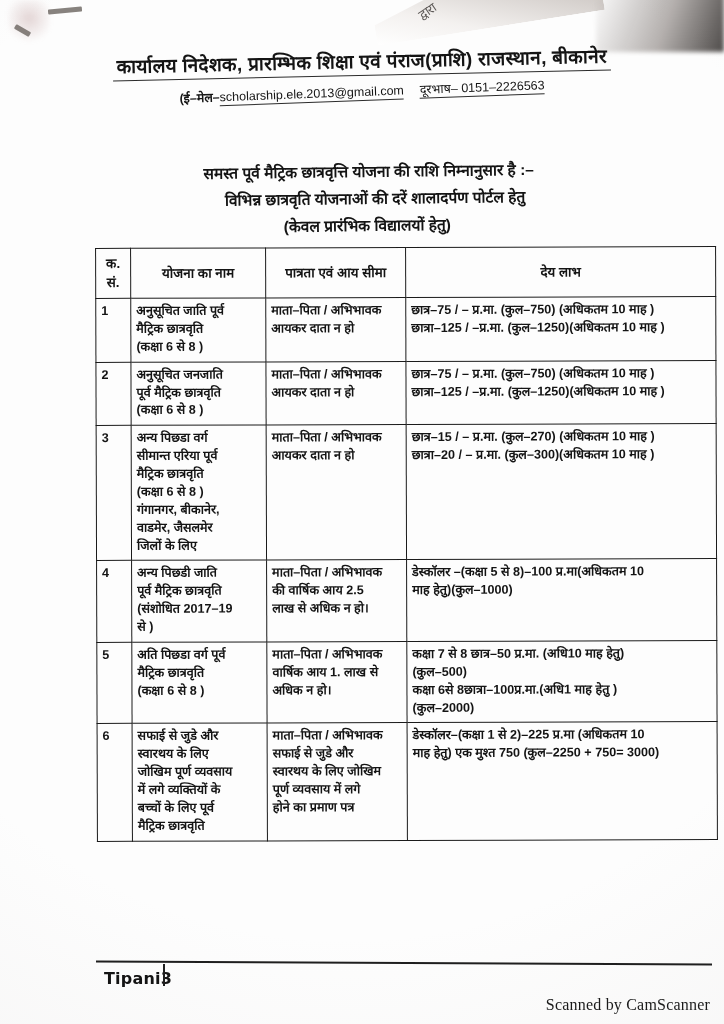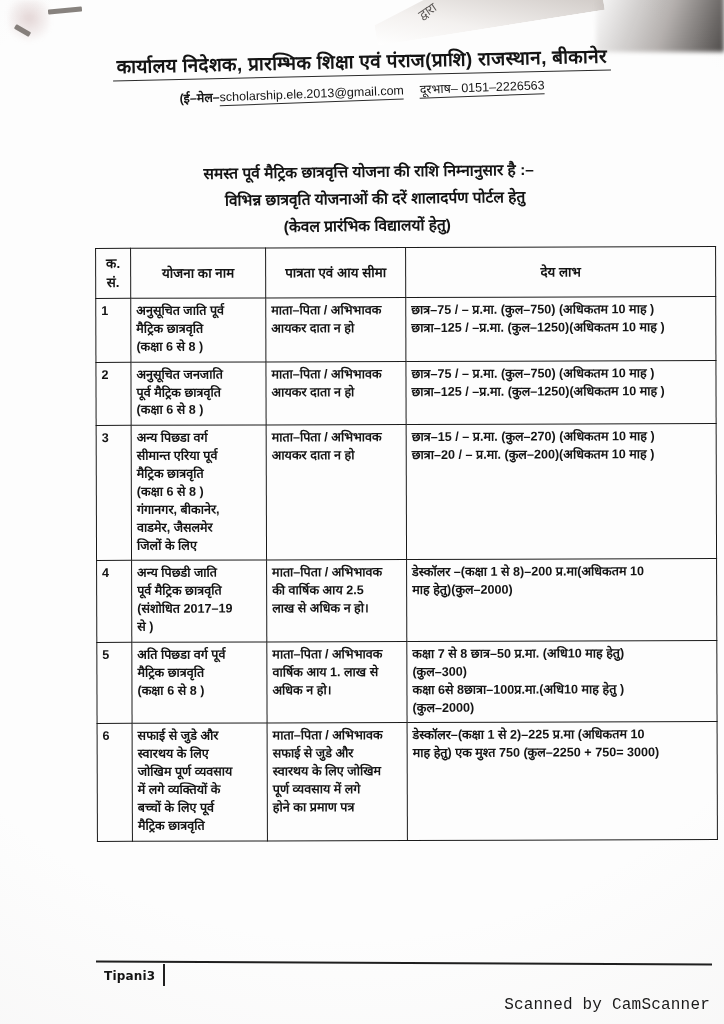--- a/index.html
+++ b/index.html
@@ -197,38 +197,38 @@
     top: 962px;
     width: 616px;
     height: 2px;
     background: #1f1f1f;
     transform: rotate(0.28deg);
   }
   .tipani {
     position: absolute;
     left: 104px;
     top: 969px;
-    font-size: 12px;
+    font-size: 16px;
     font-weight: 700;
     font-family: "DejaVu Sans", sans-serif;
     letter-spacing: .2px;
   }
   .tipani-bar {
     position: absolute;
     left: 163px;
     top: 964px;
     width: 2px;
     height: 22px;
     background: #1f1f1f;
   }
   .camscanner {
     position: absolute;
     right: 14px;
     top: 996px;
-    font-family: Liberation Mono, monospace;
+    font-family: Liberation Serif, serif;
     font-size: 16px;
     color: #1a1a1a;
     letter-spacing: .2px;
   }
 </style>
 </head>
 <body>
 
 <div id="page">
 
@@ -317,57 +317,57 @@
               <span class="ln">गंगानगर, बीकानेर,</span>
               <span class="ln">वाडमेर, जैसलमेर</span>
               <span class="ln">जिलों के लिए</span>
             </td>
             <td>
               <span class="ln">माता–पिता / अभिभावक</span>
               <span class="ln">आयकर दाता न हो</span>
             </td>
             <td class="amt">
               <span class="ln">छात्र–15  / – प्र.मा. (कुल–270) (अधिकतम 10 माह )</span>
-              <span class="ln">छात्रा–20 / – प्र.मा. (कुल–200)(अधिकतम 10 माह )</span>
+              <span class="ln">छात्रा–20 / – प्र.मा. (कुल–300)(अधिकतम 10 माह )</span>
             </td>
           </tr>
           <tr>
             <td class="sn">4</td>
             <td>
               <span class="ln">अन्य पिछडी जाति</span>
               <span class="ln">पूर्व मैट्रिक छात्रवृति</span>
               <span class="ln">(संशोधित 2017–19</span>
               <span class="ln">से )</span>
             </td>
             <td>
               <span class="ln">माता–पिता / अभिभावक</span>
               <span class="ln">की वार्षिक आय 2.5</span>
               <span class="ln">लाख से अधिक न हो।</span>
             </td>
             <td class="amt">
-              <span class="ln">डेस्कॉलर –(कक्षा 1 से 8)–200 प्र.मा(अधिकतम 10</span>
-              <span class="ln">माह हेतु)(कुल–2000)</span>
+              <span class="ln">डेस्कॉलर –(कक्षा 5 से 8)–100 प्र.मा(अधिकतम 10</span>
+              <span class="ln">माह हेतु)(कुल–1000)</span>
             </td>
           </tr>
           <tr>
             <td class="sn">5</td>
             <td>
               <span class="ln">अति पिछडा वर्ग पूर्व</span>
               <span class="ln">मैट्रिक छात्रवृति</span>
               <span class="ln">(कक्षा 6 से 8 )</span>
             </td>
             <td>
               <span class="ln">माता–पिता / अभिभावक</span>
               <span class="ln">वार्षिक आय 1. लाख से</span>
               <span class="ln">अधिक न हो।</span>
             </td>
             <td class="amt">
               <span class="ln">कक्षा 7 से 8 छात्र–50 प्र.मा. (अधि10 माह हेतु)</span>
-              <span class="ln">(कुल–300)</span>
-              <span class="ln">कक्षा 6से 8छात्रा–100प्र.मा.(अधि10 माह हेतु )</span>
+              <span class="ln">(कुल–500)</span>
+              <span class="ln">कक्षा 6से 8छात्रा–100प्र.मा.(अधि1 माह हेतु )</span>
               <span class="ln">(कुल–2000)</span>
             </td>
           </tr>
           <tr>
             <td class="sn">6</td>
             <td>
               <span class="ln">सफाई से जुडे और</span>
               <span class="ln">स्वारथय के लिए</span>
               <span class="ln">जोखिम पूर्ण व्यवसाय</span>
               <span class="ln">में लगे व्यक्तियों के</span>

